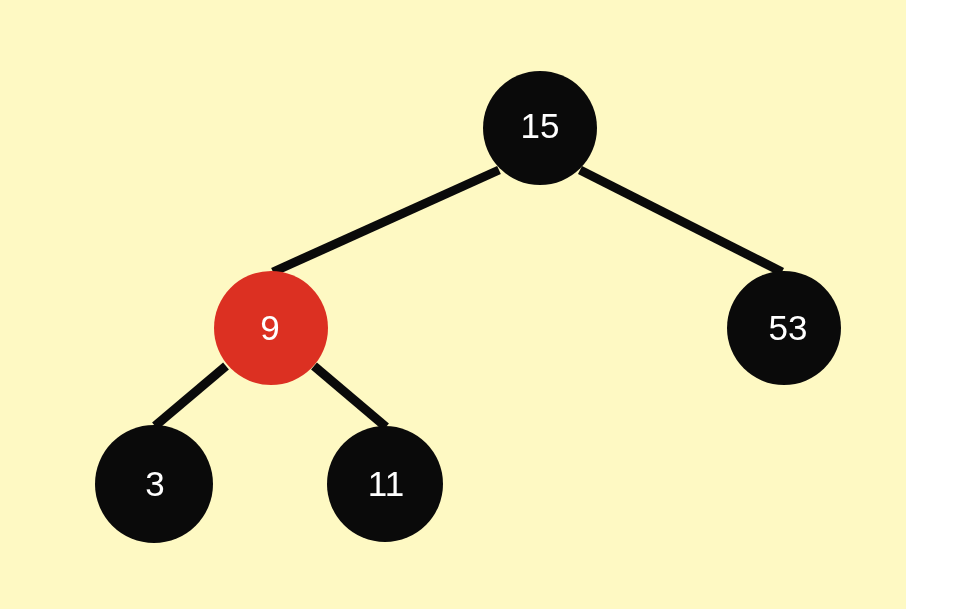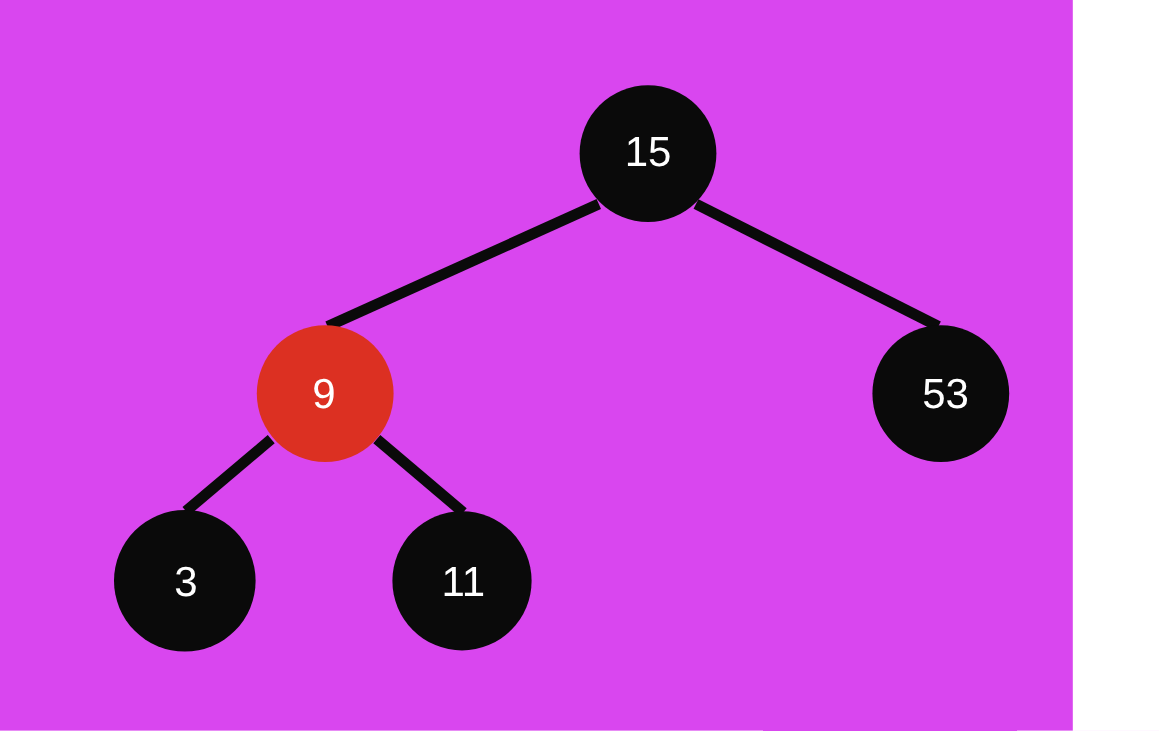--- a/index.html
+++ b/index.html
@@ -41,21 +41,21 @@
     font-weight: 400;
     text-anchor: middle;
     dominant-baseline: middle;
     letter-spacing: 0px;
     user-select: none;
   }
 </style>
 </head>
 <body>
 
-<div id="canvas-root" style="width: 894px; height: 609px; background: #d946ef;">
+<div id="canvas-root" style="width: 894px; height: 609px; background: #fef9c3; padding-left: 12px;">
   <svg id="tree-svg" viewBox="0 0 966 609" xmlns="http://www.w3.org/2000/svg" style="width: 966px; height: 609px;">
     <g id="edges-group">
         <line class="edge-line" x1="499" y1="170" x2="273" y2="272" stroke="#0a0a0a" stroke-width="9"></line>
         <line class="edge-line" x1="580" y1="170" x2="782" y2="272" stroke="#0a0a0a" stroke-width="9"></line>
         <line class="edge-line" x1="226" y1="366" x2="155" y2="426" stroke="#0a0a0a" stroke-width="9"></line>
         <line class="edge-line" x1="314" y1="366" x2="386" y2="427" stroke="#0a0a0a" stroke-width="9"></line>
       </g>
     <g id="nodes-group">
         <g>
           <circle class="node-circle" cx="540" cy="128" r="57" fill="#0a0a0a"></circle>

